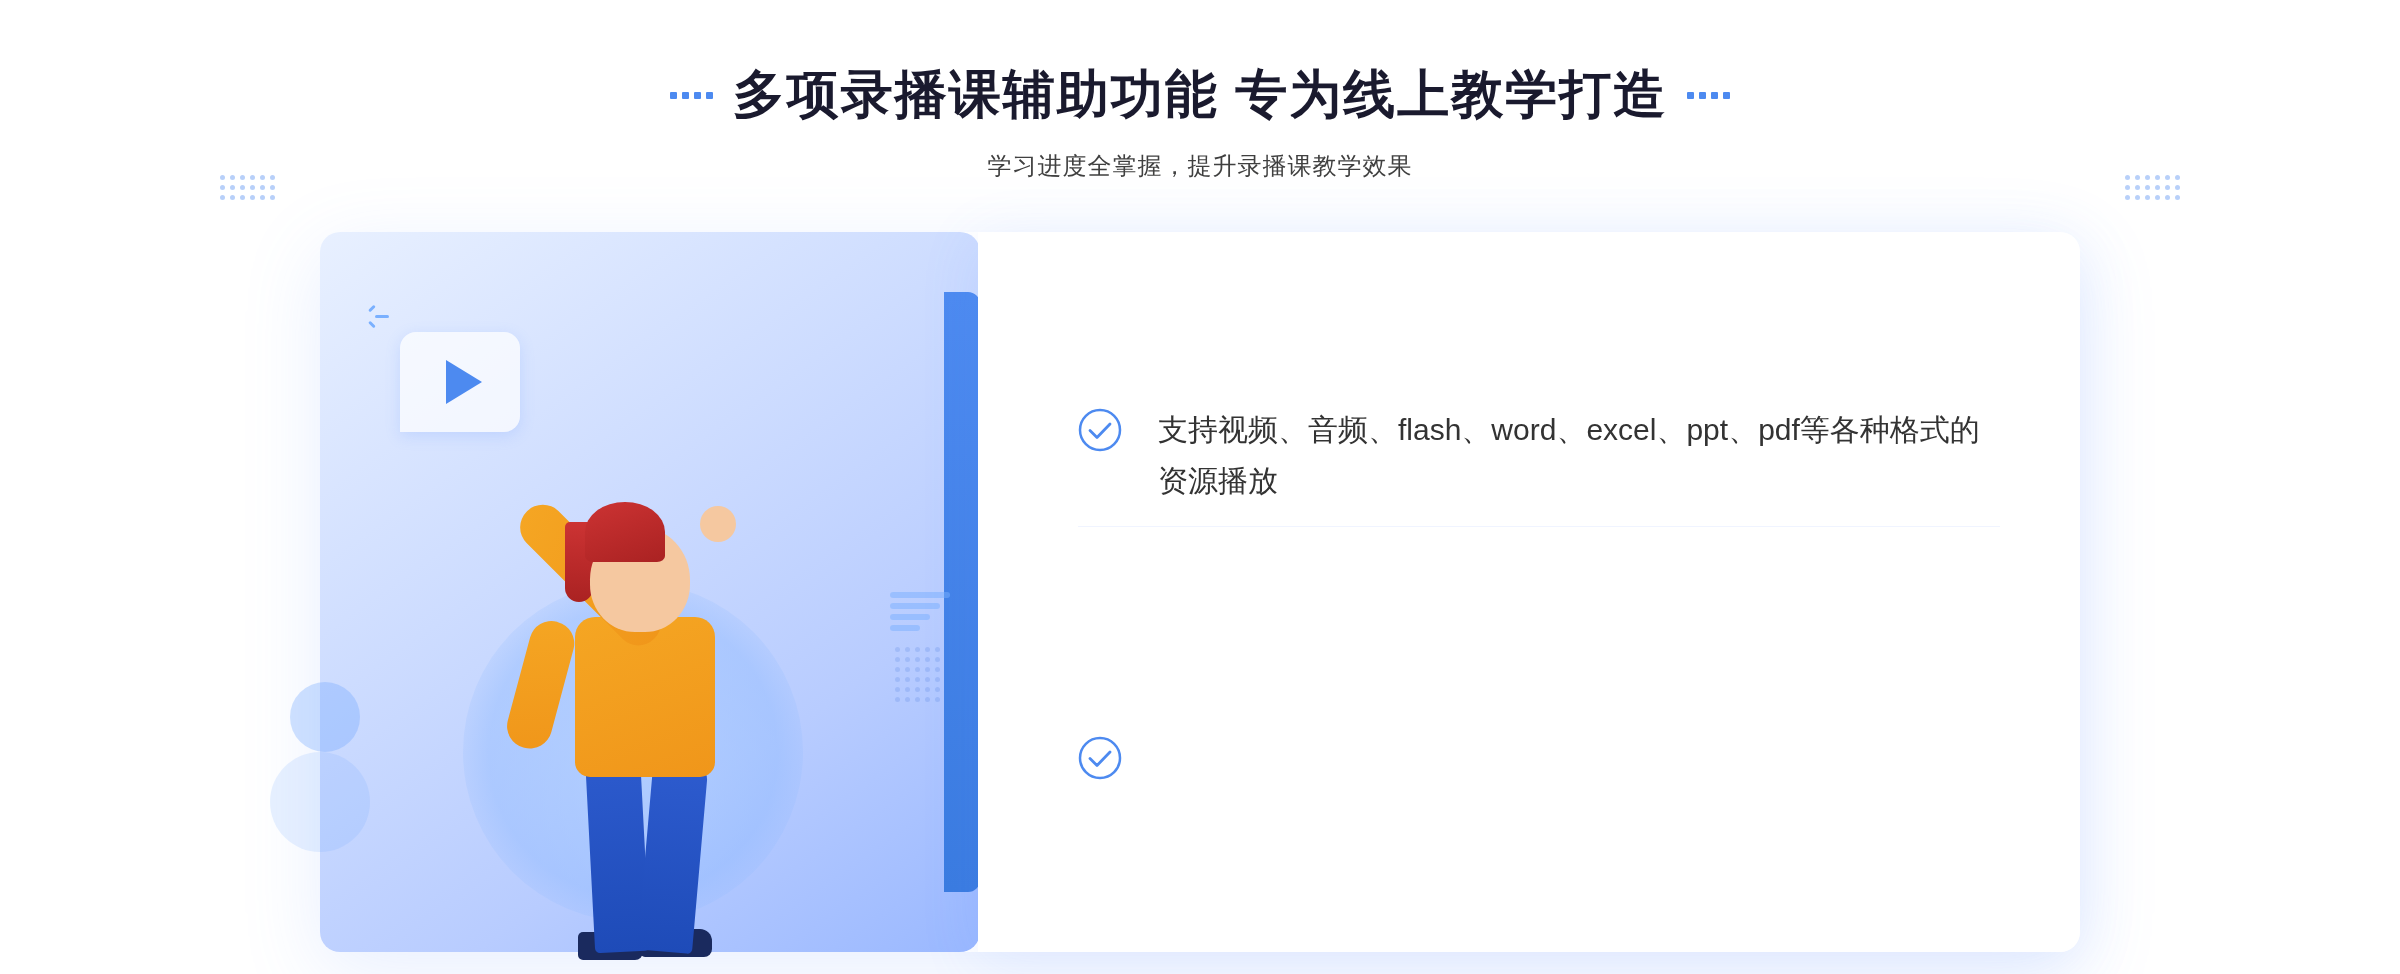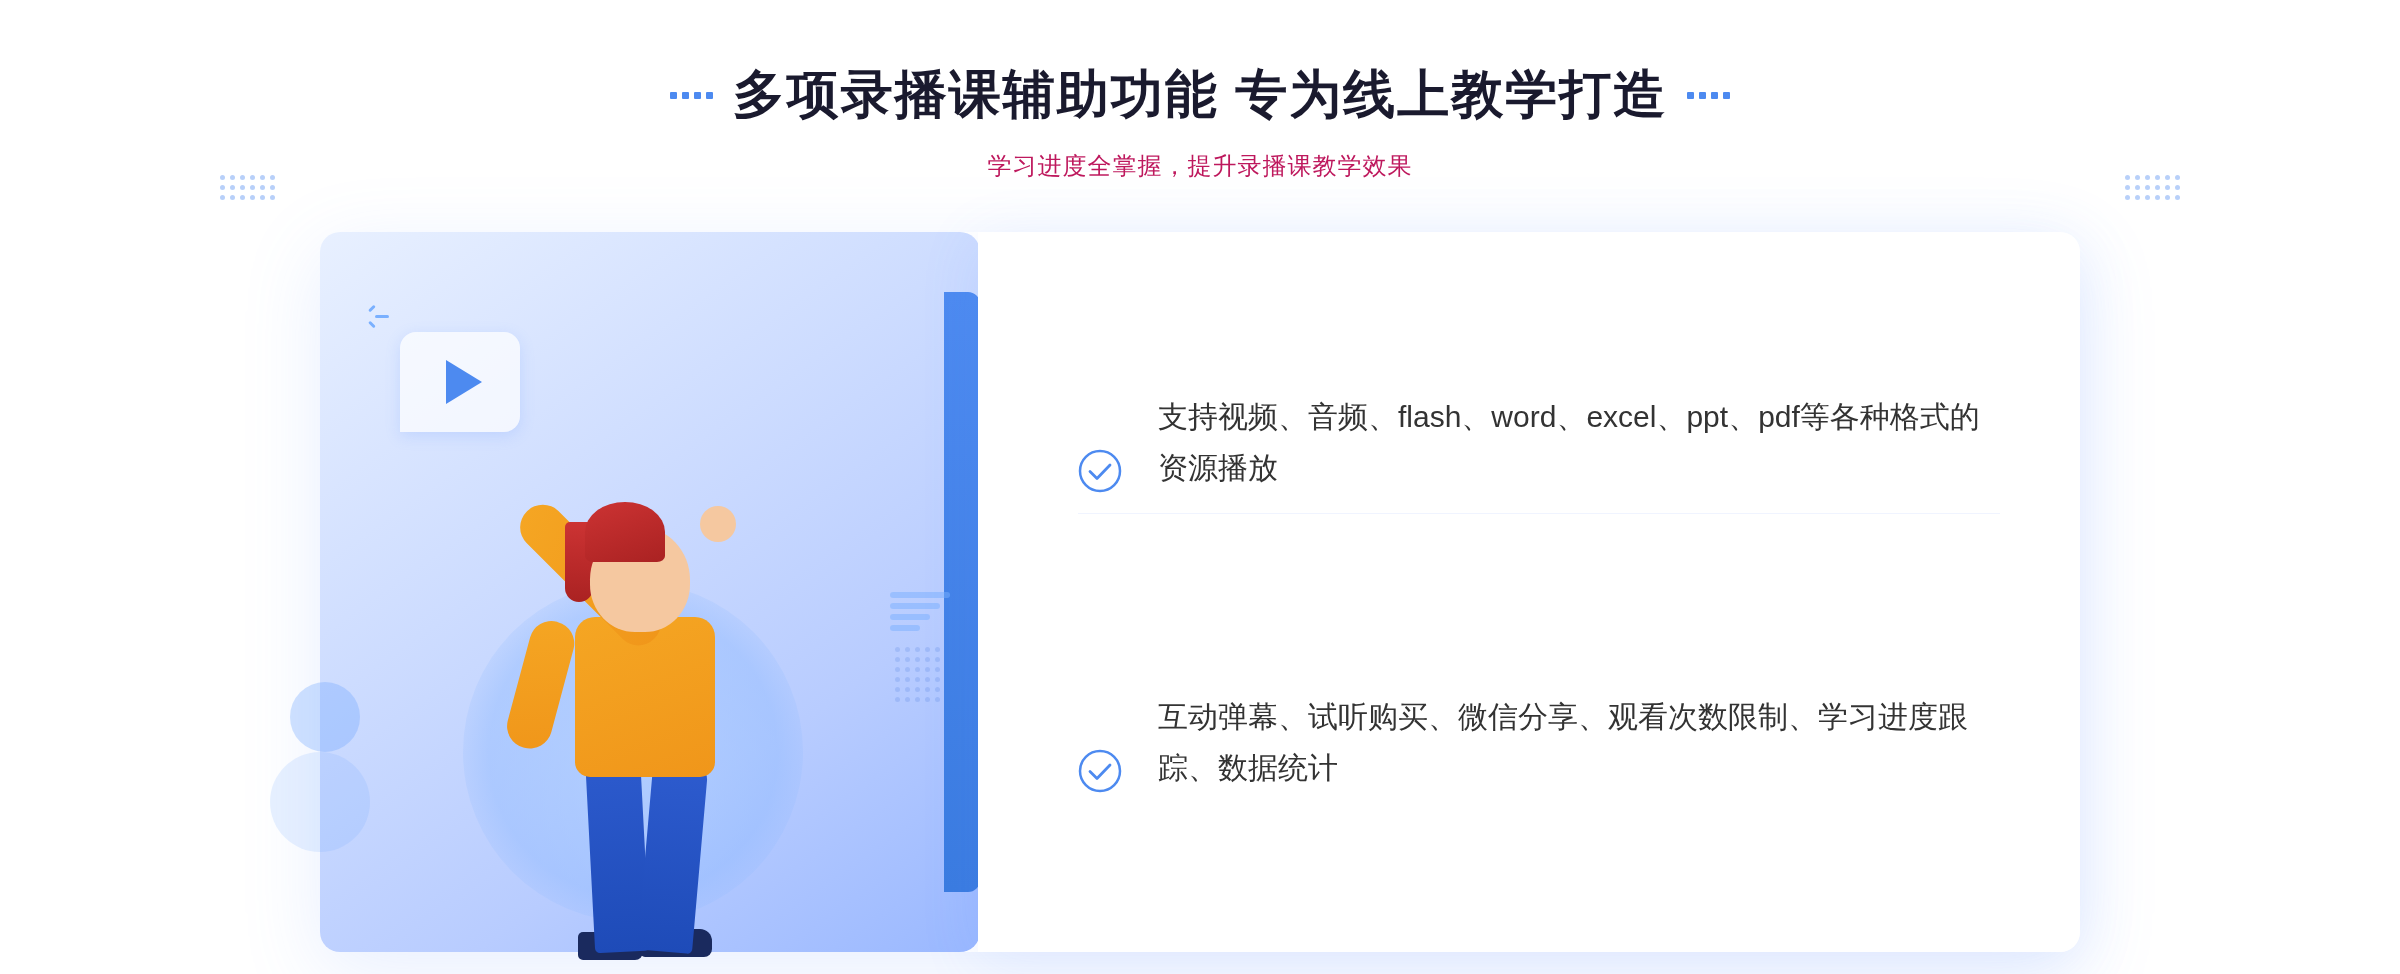--- a/index.html
+++ b/index.html
@@ -60,21 +60,21 @@
 
     .main-title {
       font-size: 52px;
       font-weight: 700;
       color: #1a1a2e;
       letter-spacing: 2px;
     }
 
     .sub-title {
       font-size: 24px;
-      color: #be185d;
+      color: #404040;
       font-weight: 400;
       letter-spacing: 1px;
     }
 
     
     .content-area {
       width: 1760px;
       display: flex;
       align-items: stretch;
       position: relative;
@@ -360,21 +360,21 @@
       flex-direction: column;
       justify-content: space-around;
       box-shadow: 0 10px 60px rgba(100,150,255,0.12);
       margin-left: -2px;
       position: relative;
       z-index: 2;
     }
 
     .feature-item {
       display: flex;
-      align-items: flex-end;
+      align-items: flex-start;
       gap: 36px;
       padding: 20px 0;
       border-bottom: 1px solid #f0f4ff;
     }
 
     .feature-item:last-child {
       border-bottom: none;
     }
 
     .check-icon {
@@ -638,20 +638,19 @@
 
 
 
         <div class="feature-item">
           <div class="check-icon">
             <svg viewBox="0 0 44 44" fill="none" xmlns="http://www.w3.org/2000/svg">
               <circle cx="22" cy="22" r="20" stroke="#4d8af0" stroke-width="2.5"></circle>
               <path d="M12 22.5L19 29.5L32 16" stroke="#4d8af0" stroke-width="2.8" stroke-linecap="round" stroke-linejoin="round"></path>
             </svg>
           </div>
-          <span class="feature-text">互动弹幕、试听购买、微信分享、观看次数限制、学习进度跟踪、数据统计</span>
         </div>
 
       </div>
     </div>
   </div>
 
 </div>
 
 </body></html>

